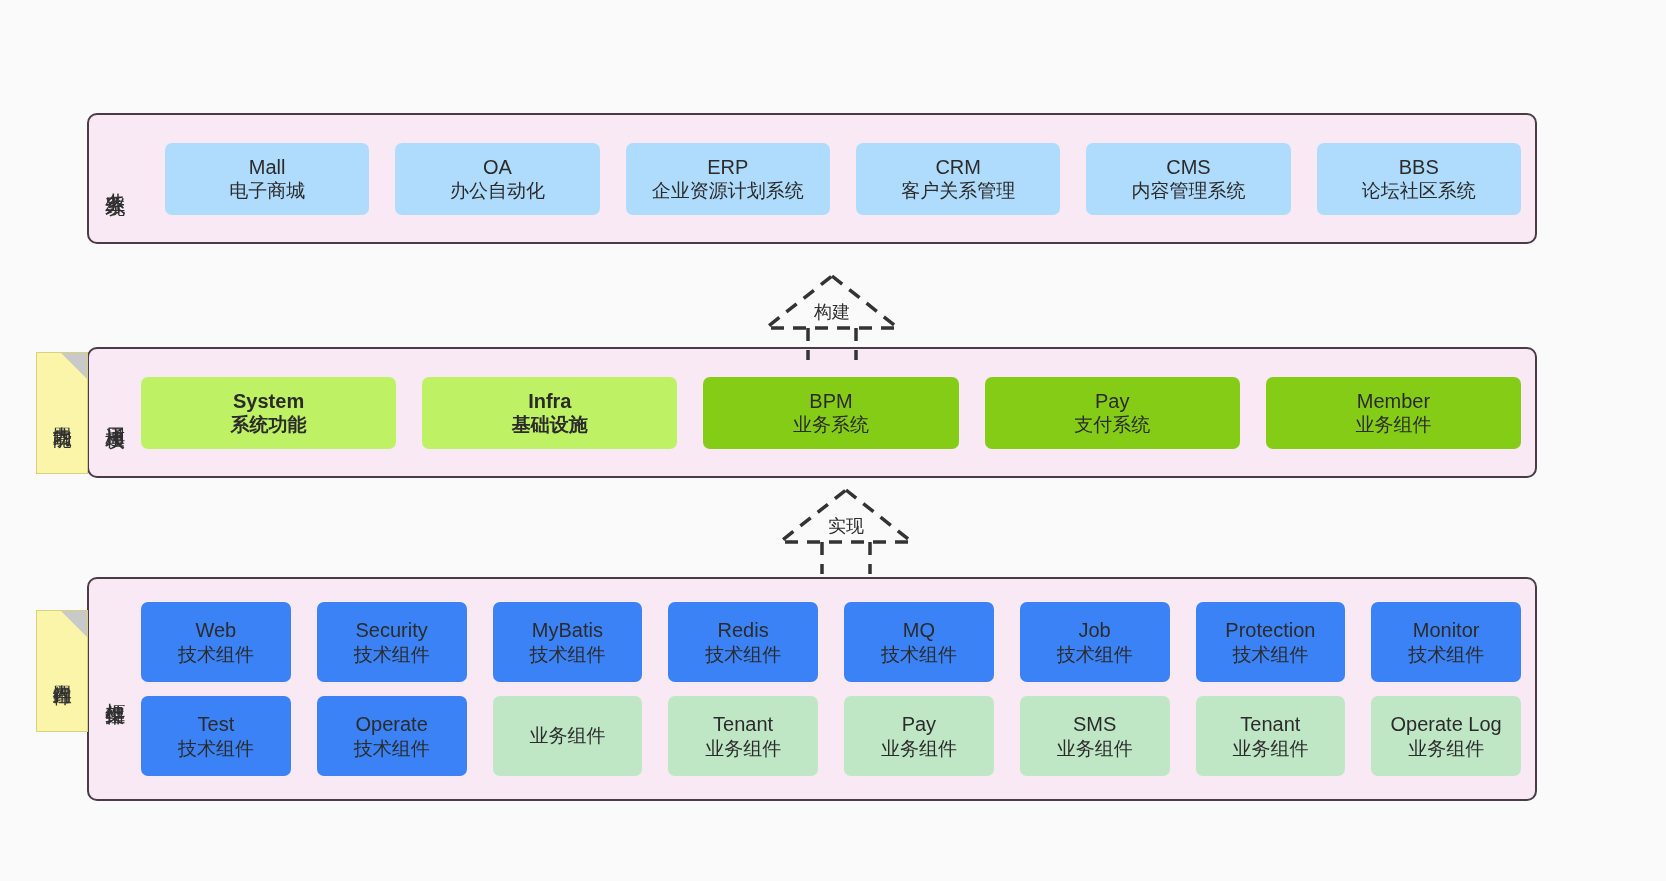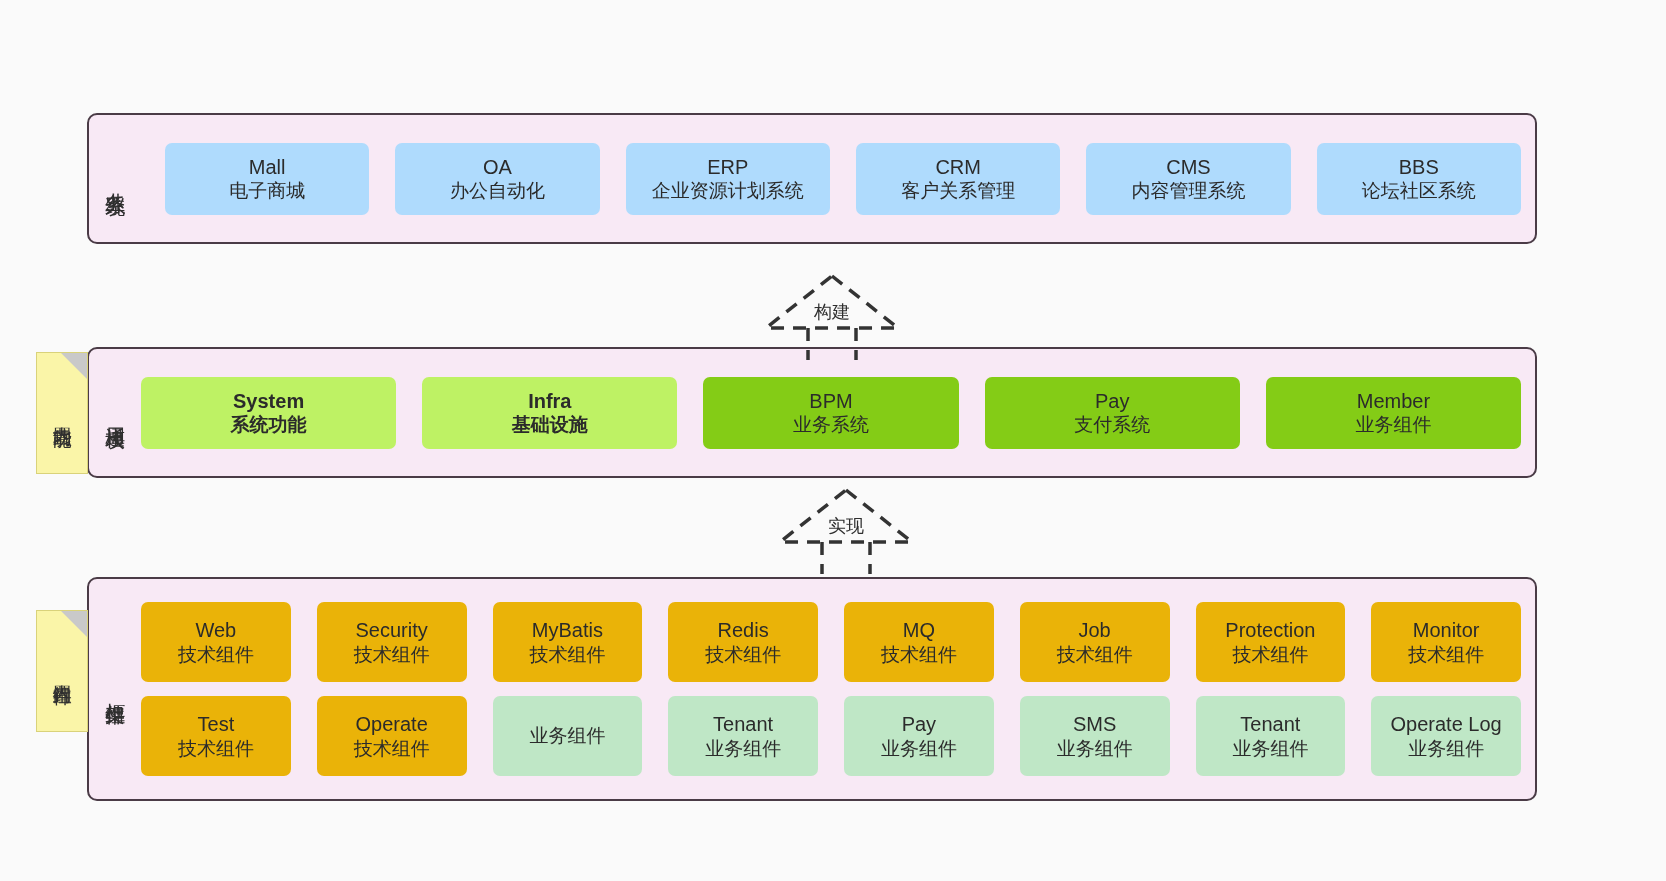--- a/index.html
+++ b/index.html
@@ -74,21 +74,21 @@
     line-height: 1.22;
     padding: 6px 4px;
     color: #2b2b2b;
   }
   .node .en  { font-size: 20px; }
   .node .cn  { font-size: 19px; }
 
   .node.blue        { background: #AFDBFD; }
   .node.red         { background: #bef264; font-weight: bold; }
   .node.pink        { background: #84cc16; }
-  .node.green       { background: #eab308; }
+  .node.green       { background: #3b82f6; }
   .node.lightgreen  { background: #BFE7C6; }
 
   
   #layer-business { left: 87px;  top: 113px; width: 1450px; height: 131px; }
   #layer-modules  { left: 87px;  top: 347px; width: 1450px; height: 131px; }
   #layer-framework{ left: 87px;  top: 577px; width: 1450px; height: 224px; }
 
   #layer-business .row  { height: 72px; padding-left: 24px; }
   #layer-modules  .row  { height: 72px; }
   #layer-framework .row { height: 80px; }

